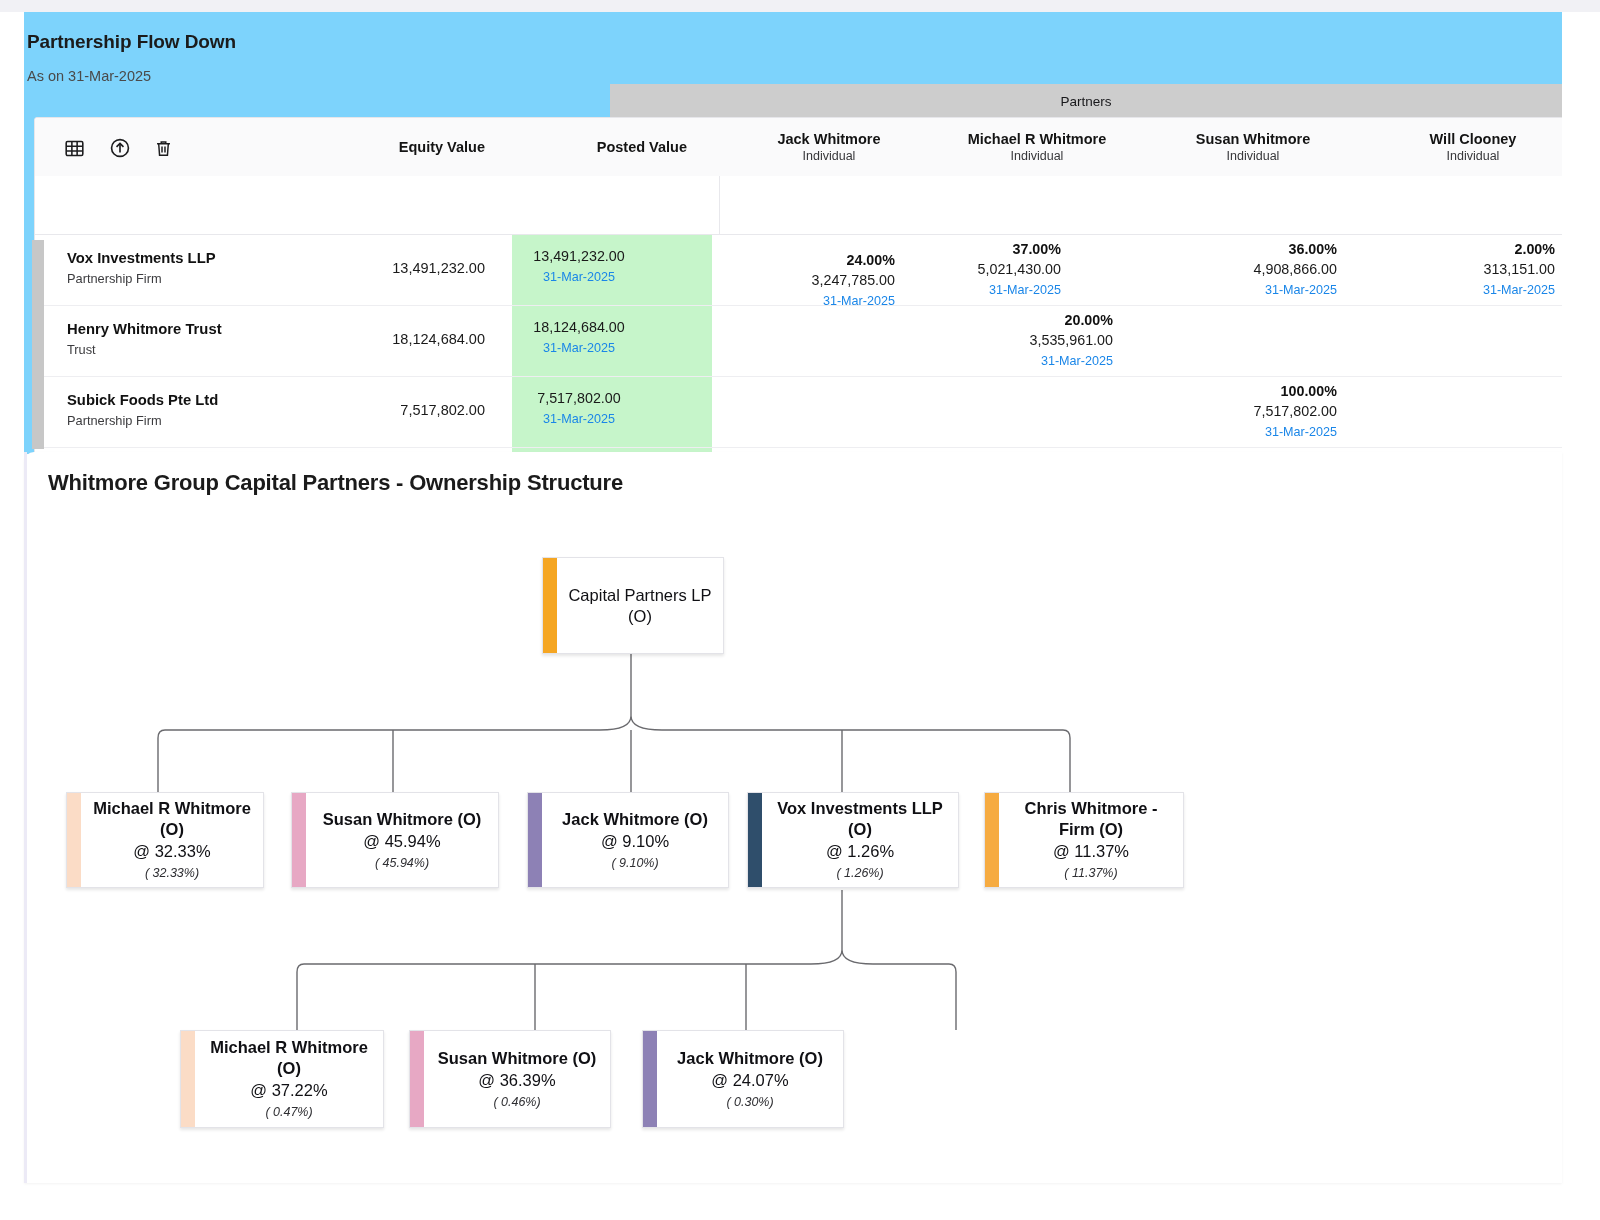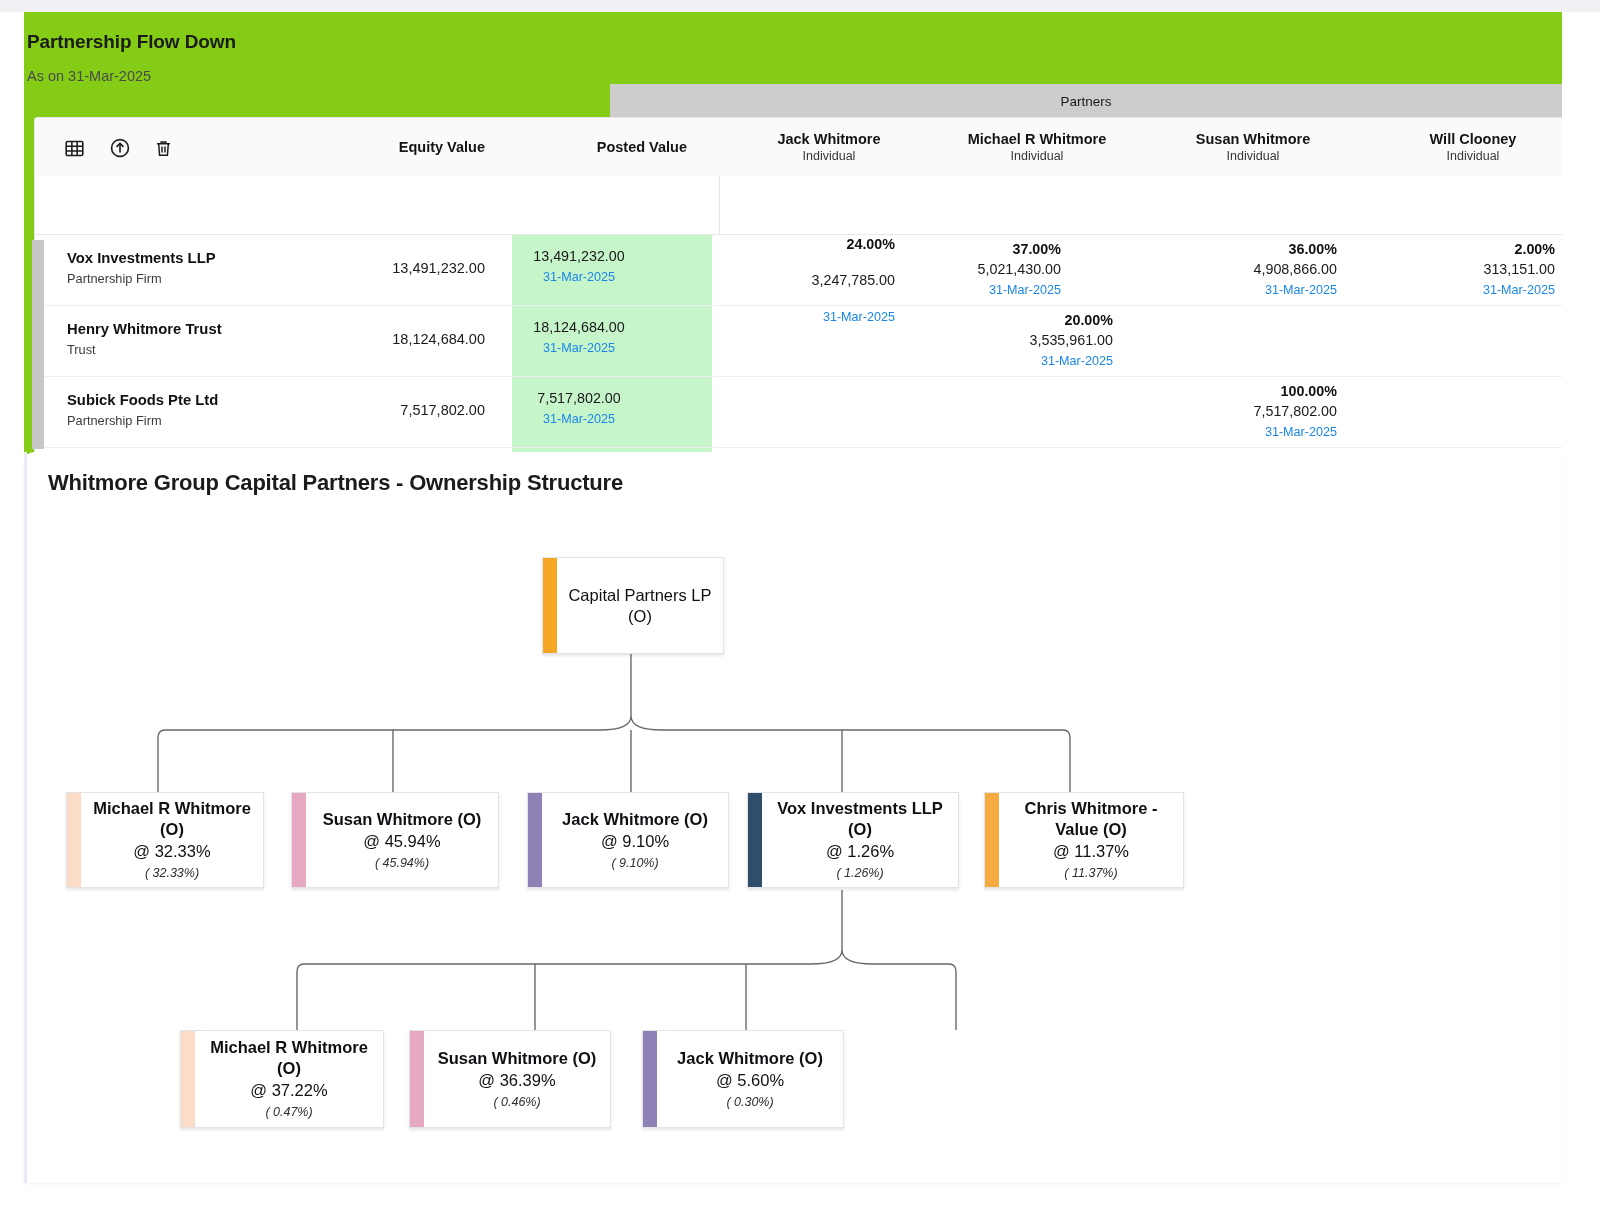--- a/index.html
+++ b/index.html
@@ -10,21 +10,21 @@
     overflow:hidden;
     position:relative;
   }
   .page-top-strip{
     position:absolute;left:0;top:0;width:1600px;height:12px;background:#f1f1f5;
   }
 
   
   .sec1{
     position:absolute;left:24px;top:12px;width:1538px;height:442px;
-    background:#84cc16;overflow:hidden;
+    background:#7dd3fc;overflow:hidden;
   }
   .sec1-title{
     position:absolute;left:3px;top:19px;
     font-size:19px;font-weight:bold;color:#1b1b1b;letter-spacing:-0.1px;
   }
   .sec1-sub{
     position:absolute;left:3px;top:56px;
     font-size:14.5px;color:#4a4a4a;
   }
 
@@ -214,21 +214,21 @@
     </div>
 
     <div class="data-row" id="row0">
       <div class="ent-name" style="top:16px;">Vox Investments LLP</div>
       <div class="ent-type" style="top:37px;">Partnership Firm</div>
       <div class="cell-num" style="left:240px;width:210px;top:26px;">13,491,232.00</div>
       <div class="stack" style="left:452px;width:184px;top:12px;align-items:center;">
         <span class="stk-val">13,491,232.00</span>
         <span class="stk-date">31-Mar-2025</span>
       </div>
-      <div class="stack" style="left:690px;width:170px;top:0;gap:16px;">
+      <div class="stack" style="left:690px;width:170px;top:16px;">
         <span class="stk-pct">24.00%</span>
         <span class="stk-val">3,247,785.00</span>
         <span class="stk-date">31-Mar-2025</span>
       </div>
       <div class="stack" style="left:846px;width:180px;top:5px;">
         <span class="stk-pct">37.00%</span>
         <span class="stk-val">5,021,430.00</span>
         <span class="stk-date">31-Mar-2025</span>
       </div>
       <div class="stack" style="left:1112px;width:190px;top:5px;">
@@ -349,21 +349,21 @@
         <div class="node-title">(O)</div>
         <div class="node-pct">@ 1.26%</div>
         <div class="node-sub">( 1.26%)</div>
       </div>
     </div>
 
     <div class="node" style="left:960px;top:340px;width:198px;height:94px;">
       <div class="node-bar" id="bar-l2-4" style="background: rgb(246, 171, 65);"></div>
       <div class="node-body">
         <div class="node-title">Chris Whitmore -</div>
-        <div class="node-title">Value (O)</div>
+        <div class="node-title">Firm (O)</div>
         <div class="node-pct">@ 11.37%</div>
         <div class="node-sub">( 11.37%)</div>
       </div>
     </div>
 
     <div class="node" style="left:156px;top:578px;width:202px;height:96px;">
       <div class="node-bar" id="bar-l3-0" style="background: rgb(251, 220, 198);"></div>
       <div class="node-body">
         <div class="node-title">Michael R Whitmore</div>
         <div class="node-title">(O)</div>
@@ -378,20 +378,20 @@
         <div class="node-title">Susan Whitmore (O)</div>
         <div class="node-pct">@ 36.39%</div>
         <div class="node-sub">( 0.46%)</div>
       </div>
     </div>
 
     <div class="node" style="left:618px;top:578px;width:200px;height:96px;">
       <div class="node-bar" id="bar-l3-2" style="background: rgb(141, 129, 181);"></div>
       <div class="node-body">
         <div class="node-title">Jack Whitmore (O)</div>
-        <div class="node-pct">@ 5.60%</div>
+        <div class="node-pct">@ 24.07%</div>
         <div class="node-sub">( 0.30%)</div>
       </div>
     </div>
 
 
   </div>
 </div>
 
 </body></html>

